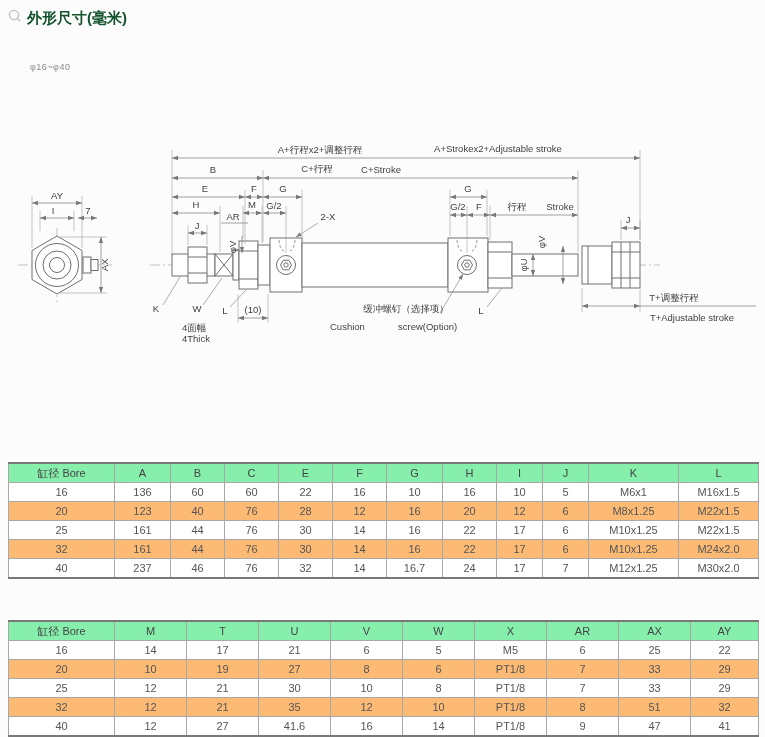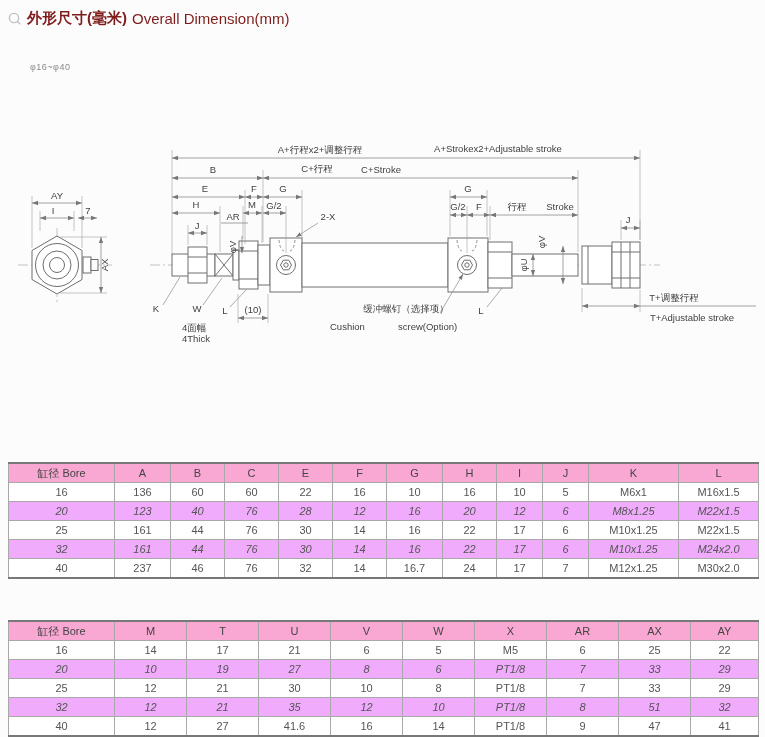--- a/index.html
+++ b/index.html
@@ -1,22 +1,22 @@
 <!DOCTYPE html>
 <html><head>
 <meta charset="utf-8">
 <style>
   html,body{margin:0;padding:0;}
   body{
     width:765px;height:737px;position:relative;background:#fcfcfc;
     font-family:"Liberation Sans",sans-serif;overflow:hidden;
   }
   .title{
-    position:absolute;left:8px;top:9px;font-size:15px;color:#7f1d1d;
-    display:flex;align-items:center;gap:5px;white-space:nowrap;
+    position:absolute;left:8px;top:9px;font-size:15px;color:#14532d;
+    display:flex;gap:5px;white-space:nowrap;
   }
   .title .zh{font-weight:700;}
   .title .en{font-weight:400;}
   .bore-range{
     position:absolute;left:30px;top:62px;font-size:9px;color:#8a8a8a;letter-spacing:.5px;
   }
   svg.drawing{position:absolute;left:0;top:0;}
   svg .p{fill:#ffffff;stroke:#6e6e6e;stroke-width:1;}
   svg .ln{stroke:#6e6e6e;stroke-width:1;fill:none;}
   svg .dim{stroke:#8a8a8a;stroke-width:.8;fill:none;}
@@ -25,36 +25,35 @@
   svg .cl{stroke:#9a9a9a;stroke-width:.6;fill:none;stroke-dasharray:10 3 2 3;}
   svg .dsh{stroke:#7a7a7a;stroke-width:.8;fill:none;stroke-dasharray:3 2;}
   svg text.dtxt{font-size:9.5px;fill:#3f3f3f;text-anchor:middle;font-family:"Liberation Sans",sans-serif;}
   svg text.st{text-anchor:start;}
   .tbl{
     position:absolute;left:8px;width:750px;border-collapse:collapse;table-layout:fixed;
     font-size:11px;color:#555;text-align:center;
     border-top:2px solid #787878;border-bottom:2px solid #787878;
   }
   .tbl th,.tbl td{border:1px solid #a8a8a8;height:18px;padding:0;font-weight:400;overflow:hidden;white-space:nowrap;}
-  .tbl th{background:#f9a8d4;color:#444;}
-  .tbl tr.alt td{background:#f0abfc;font-style:italic;}
+  .tbl th{background:#86efac;color:#444;}
+  .tbl tr.alt td{background:#fdba74;}
   .tbl td{background:#fff;}
   #table1{top:462px;}
   #table2{top:620px;}
 </style>
 </head>
 <body>
 
 <div class="title">
   <svg width="14" height="14" viewBox="0 0 14 14">
     <circle cx="6" cy="6" r="4.6" fill="none" stroke="#c2c2c2" stroke-width="1.4"></circle>
     <line x1="9.2" y1="9.2" x2="12.2" y2="12.2" stroke="#c2c2c2" stroke-width="1.4"></line>
   </svg>
   <span class="zh">外形尺寸(毫米)</span>
-  <span class="en">Overall Dimension(mm)</span>
 </div>
 
 <div class="bore-range">φ16~φ40</div>
 
 <svg class="drawing" width="765" height="460" viewBox="0 0 765 460">
   <defs>
     <marker id="ar" viewBox="0 0 10 10" refX="9" refY="5" markerWidth="9" markerHeight="9" orient="auto-start-reverse">
       <path d="M0,1.8 L9,5 L0,8.2 z" fill="#777"></path>
     </marker>
   </defs>

